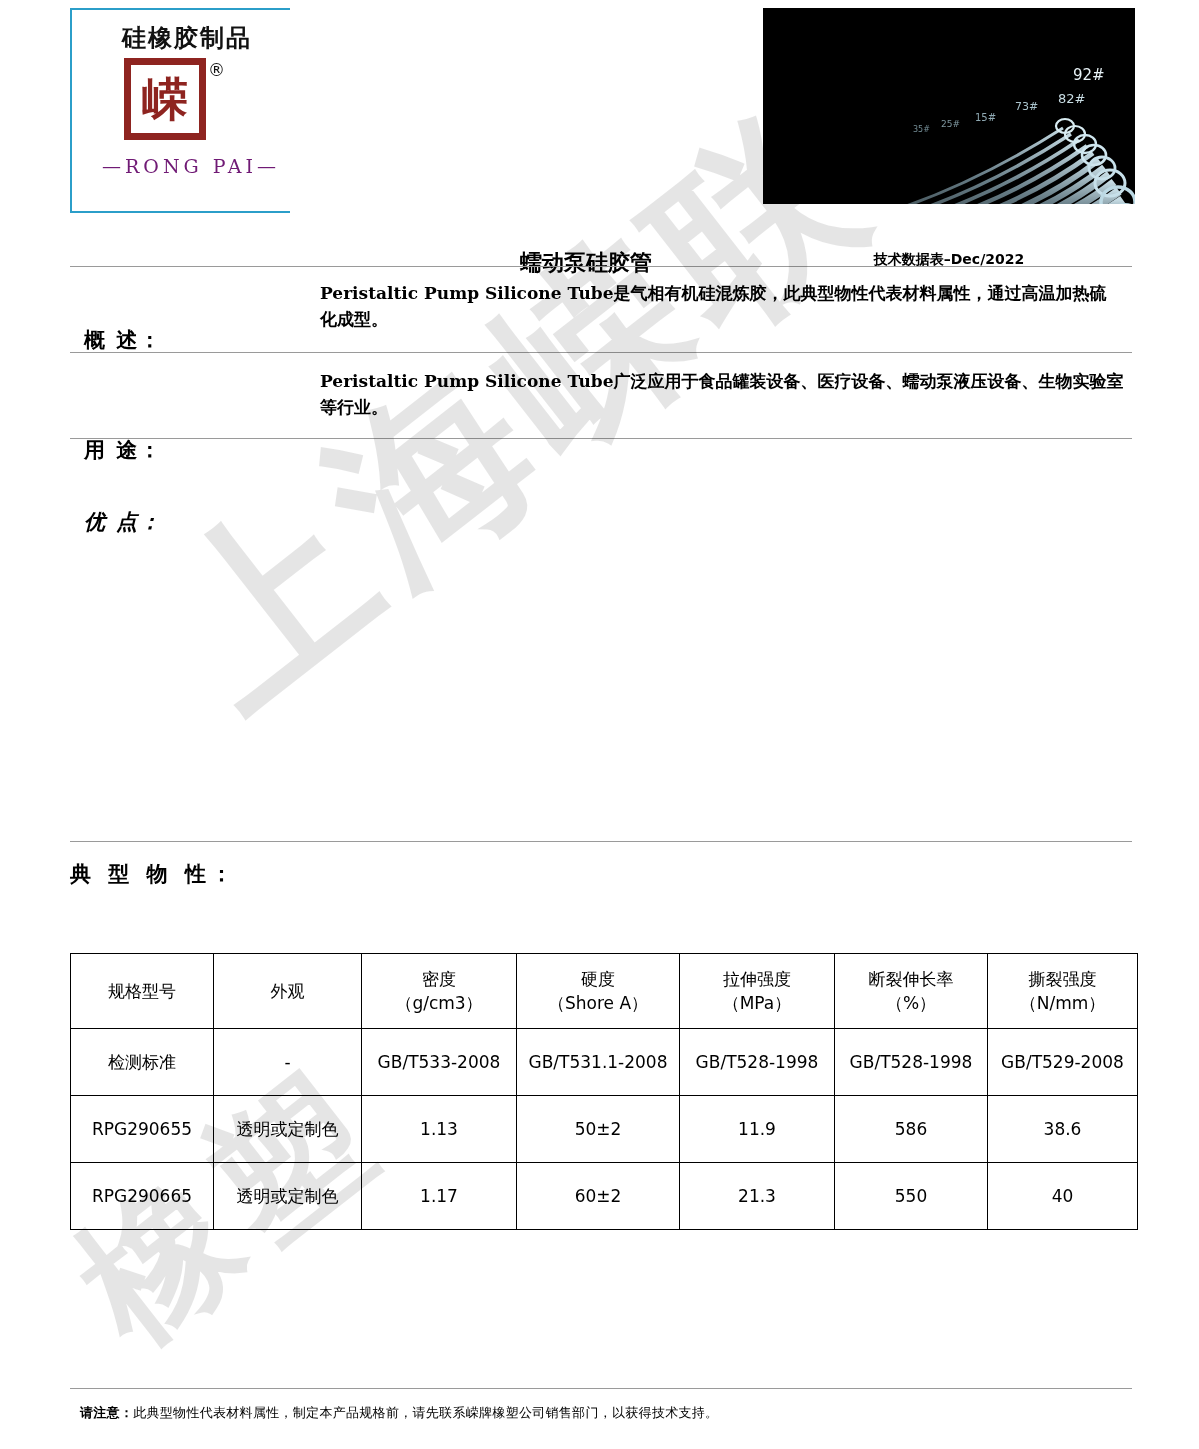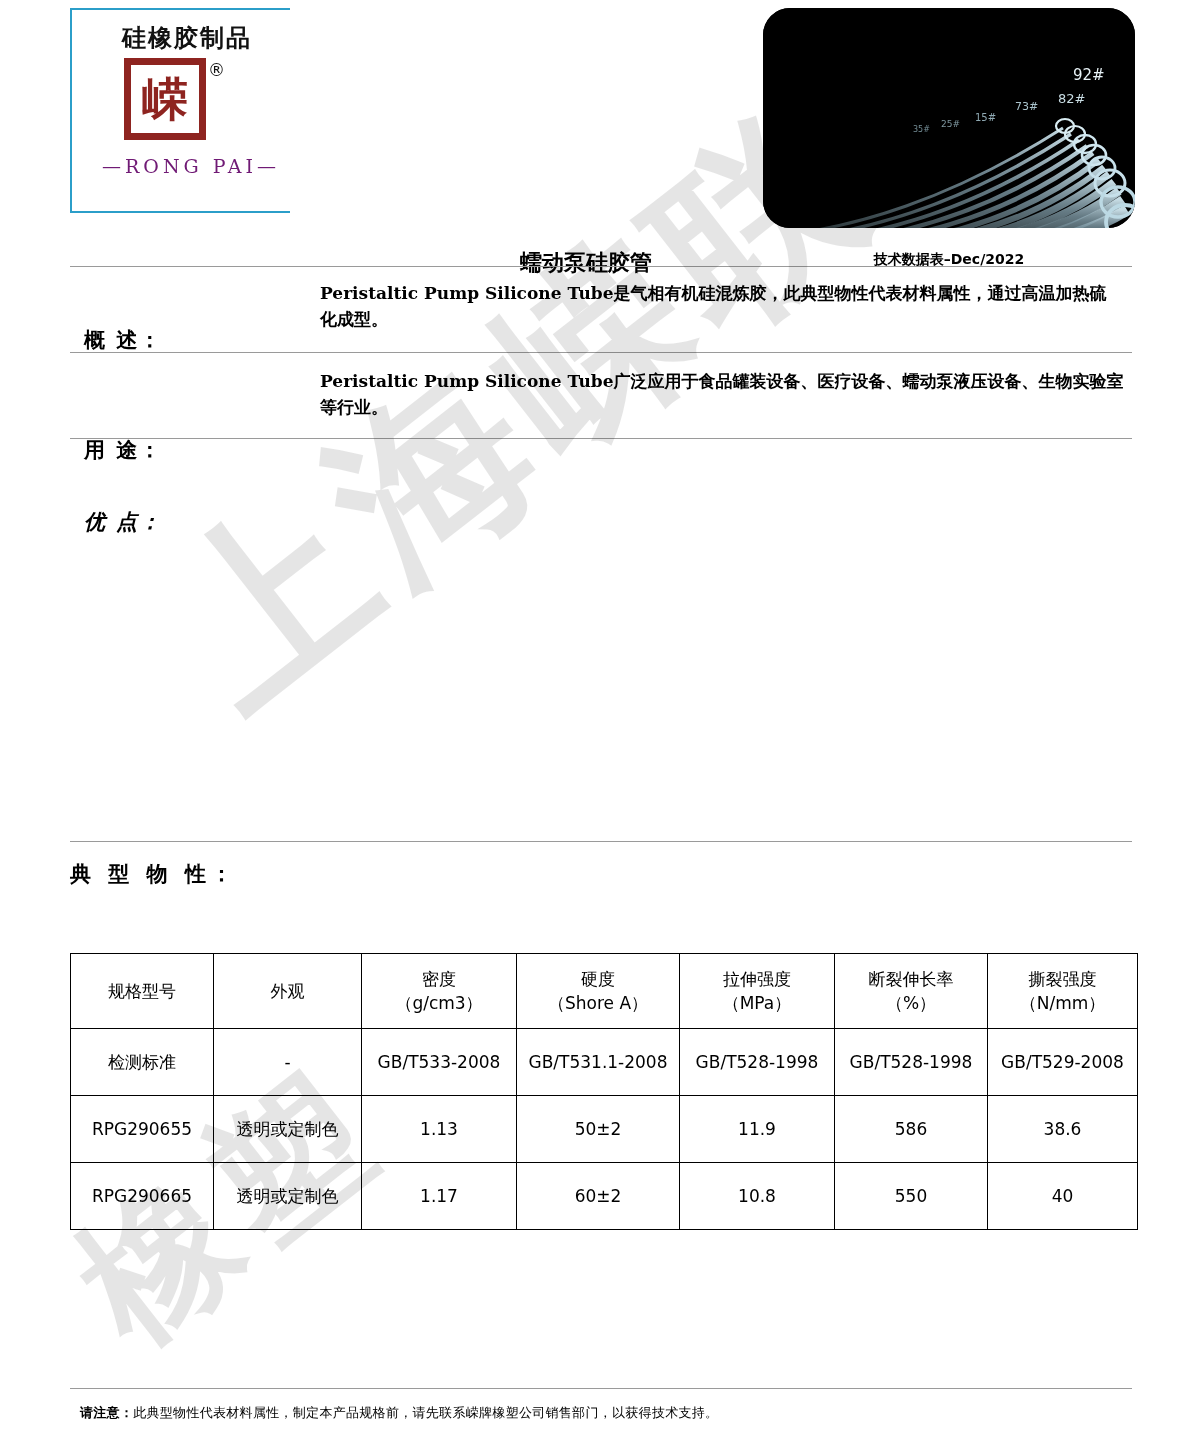--- a/index.html
+++ b/index.html
@@ -142,24 +142,23 @@
     color: #000;
     margin-top: 28px;
   }
 
   
   .photo {
     position: absolute;
     left: 693px;
     top: 0px;
     width: 372px;
-    height: 220px;
+    height: 196px;
     background: #000;
     overflow: hidden;
-    border-radius: 27px;
   }
   .photo svg { display:block; }
 
   .date-line {
     position: absolute;
     left: 693px;
     top: 243px;
     width: 372px;
     text-align: center;
     font-family: "DejaVu Sans", sans-serif;
@@ -411,21 +410,21 @@
         <td>50±2</td>
         <td>11.9</td>
         <td>586</td>
         <td>38.6</td>
       </tr>
       <tr>
         <td>RPG290665</td>
         <td>透明或定制色</td>
         <td>1.17</td>
         <td>60±2</td>
-        <td>10.8</td>
+        <td>21.3</td>
         <td>550</td>
         <td>40</td>
       </tr>
     </tbody>
   </table>
 
   <div class="footer">
     <b>请注意：</b><span>此典型物性代表材料属性，制定本产品规格前，请先联系嵘牌橡塑公司销售部门，以获得技术支持。</span>
   </div>
 

